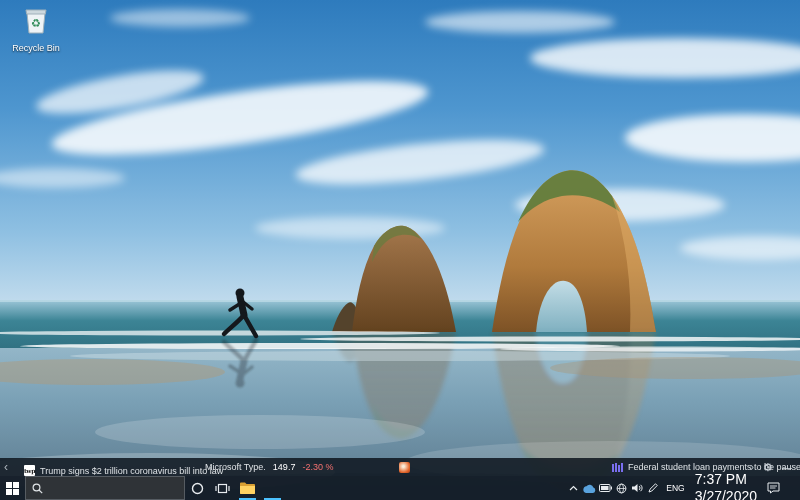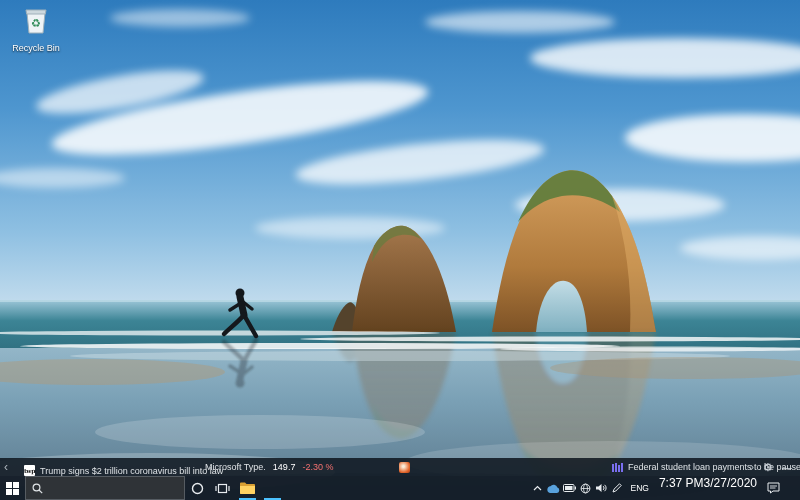--- a/index.html
+++ b/index.html
@@ -40,22 +40,22 @@
   .searchbox input{background:transparent;border:none;outline:none;color:#d5d9dc;
     font-size:10.5px;width:120px;font-family:"Liberation Sans",sans-serif;}
   .searchbox input::placeholder{color:#c9ced2;}
   .underline{position:absolute;bottom:0;left:4px;right:4px;height:2px;
     background:#4cc2ff;}
   .tray{margin-left:auto;display:flex;align-items:center;gap:0;padding-right:16px;}
   .tray-ic{width:16px;height:24px;display:flex;align-items:center;
     justify-content:center;cursor:pointer;}
   .lang{font-size:8.5px;color:#fff;padding:0 5px;display:flex;align-items:center;
     height:24px;cursor:pointer;}
-  .clock{font-size:12px;color:#fff;text-align:left;line-height:1.25;
-    padding:0 5px;cursor:pointer;display:flex;flex-direction:row;
+  .clock{font-size:14px;color:#fff;text-align:left;line-height:1.25;
+    padding:0 5px;cursor:pointer;display:flex;flex-direction:column;
     justify-content:center;height:24px;}
 </style>
 </head>
 <body>
 
 <div class="desktop">
 
   <svg class="wallpaper" viewBox="0 0 800 500" width="800" height="500" preserveAspectRatio="none">
     <defs>
       <linearGradient id="sky" x1="0" y1="0" x2="0" y2="1">

